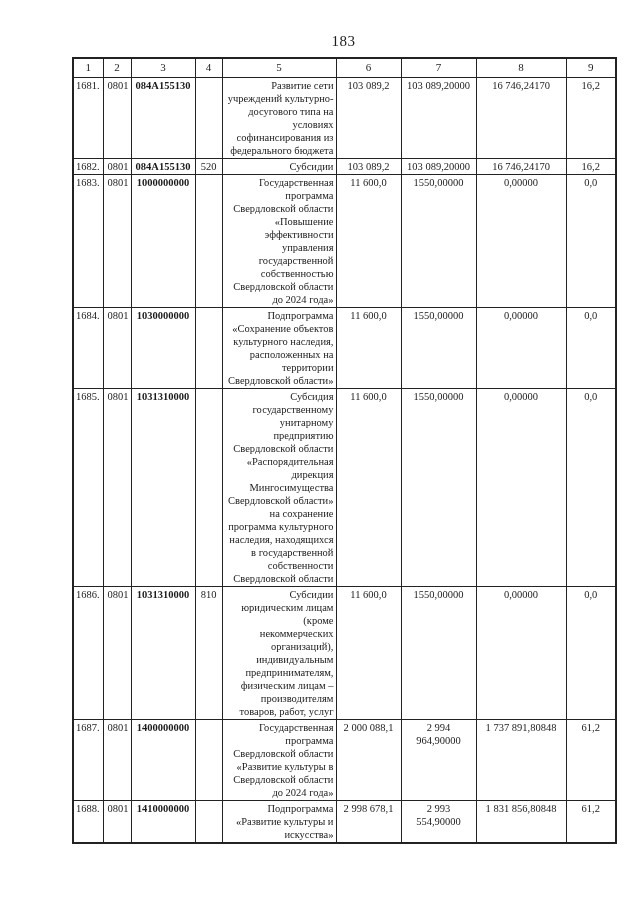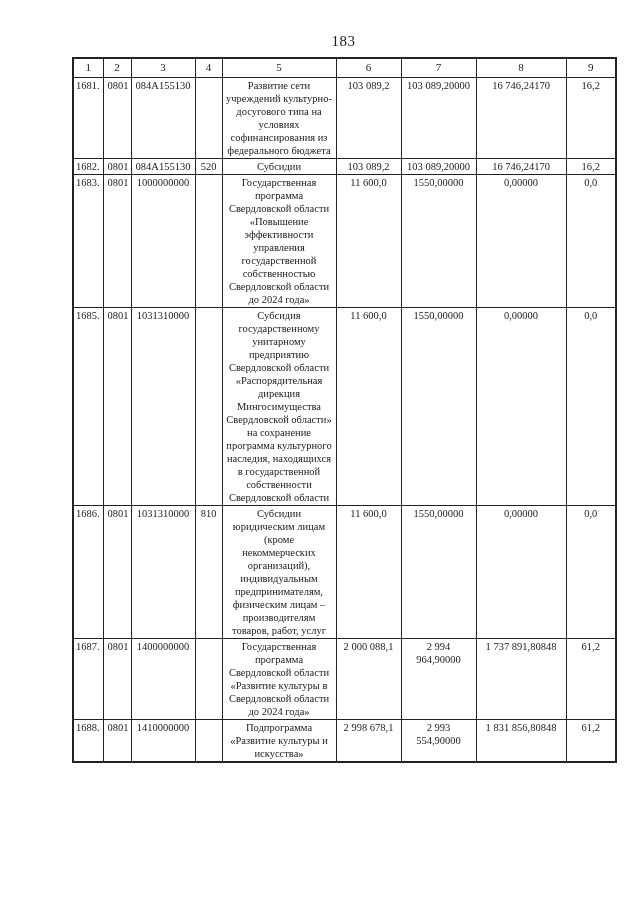--- a/index.html
+++ b/index.html
@@ -42,23 +42,23 @@
   .budget-table thead th {
     font-weight: normal;
     text-align: center;
     vertical-align: middle;
     height: 19px;
     font-size: 11px;
     padding: 1px 0;
   }
   td.c1 { text-align: left; }
   td.c2 { text-align: right; }
-  td.c3 { text-align: center; }
+  td.c3 { text-align: center; font-weight: bold; }
   td.c4 { text-align: center; margin-top: 24px; }
-  td.c5 { text-align: center; white-space: pre-line; }
+  td.c5 { text-align: right; white-space: pre-line; }
   td.c6, td.c7, td.c8, td.c9 { text-align: center; }
 </style>
 </head>
 <body>
 
 <div class="page">
 
   <div class="page-number">183</div>
 
   <table class="budget-table">
@@ -128,20 +128,36 @@
 государственной
 собственностью
 Свердловской области
 до 2024 года»</td>
           <td class="c6">11 600,0</td>
           <td class="c7">1550,00000</td>
           <td class="c8">0,00000</td>
           <td class="c9">0,0</td>
         </tr>
         <tr>
+          <td class="c1">1684.</td>
+          <td class="c2">0801</td>
+          <td class="c3">1030000000</td>
+          <td class="c4"></td>
+          <td class="c5">Подпрограмма
+«Сохранение объектов
+культурного наследия,
+расположенных на
+территории
+Свердловской области»</td>
+          <td class="c6">11 600,0</td>
+          <td class="c7">1550,00000</td>
+          <td class="c8">0,00000</td>
+          <td class="c9">0,0</td>
+        </tr>
+        <tr>
           <td class="c1">1685.</td>
           <td class="c2">0801</td>
           <td class="c3">1031310000</td>
           <td class="c4"></td>
           <td class="c5">Субсидия
 государственному
 унитарному
 предприятию
 Свердловской области
 «Распорядительная

